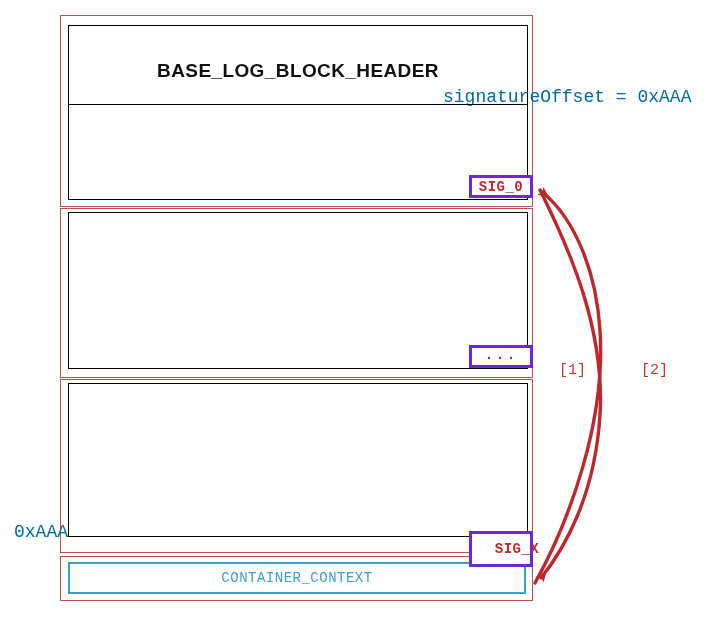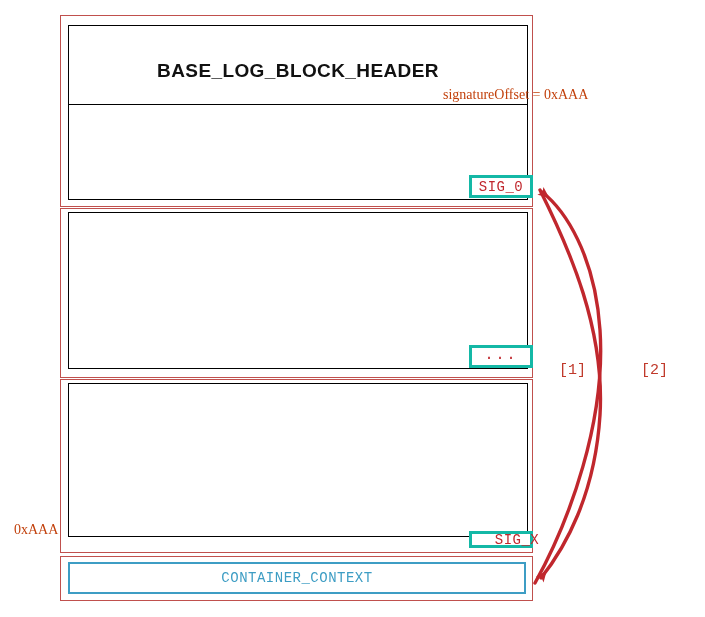--- a/index.html
+++ b/index.html
@@ -49,32 +49,32 @@
     font-weight: bold;
     font-size: 19px;
     color: #111111;
     letter-spacing: 0.4px;
     white-space: nowrap;
     text-align: center;
   }
 
   
   .mono-red {
-    font-family: Liberation Serif, serif;
-    font-size: 14px;
-    color: #c2410c;
+    font-family: Liberation Mono, monospace;
+    font-size: 18px;
+    color: #0369a1;
     white-space: nowrap;
   }
 
   
   .sig-badge {
-    border: 3px solid #14b8a6;
+    border: 3px solid #6d28d9;
     background: #ffffff;
     font-family: "Liberation Mono", "DejaVu Sans Mono", monospace;
-    font-weight: normal;
+    font-weight: bold;
     font-size: 14px;
     color: #c0272d;
     display: flex;
     align-items: center;
     justify-content: center;
     letter-spacing: 0.5px;
     line-height: 1;
     z-index: 6;
   }
   .sig-badge.dots {
@@ -138,21 +138,21 @@
   <div class="abs block-frame" style="left:60px; top:208px; width:473px; height:170px;"></div>
 
   <div class="abs inner-box" style="left:68px; top:212px; width:460px; height:157px;"></div>
 
   <div class="abs sig-badge dots" style="left:469px; top:345px; width:64px; height:23px;">...</div>
 
   <div class="abs block-frame" style="left:60px; top:379px; width:473px; height:174px;"></div>
 
   <div class="abs inner-box" style="left:68px; top:383px; width:460px; height:154px;"></div>
 
-  <div class="abs sig-badge" style="left:469px; top:531px; width:64px; height:17px;padding-left:32px;">SIG_X</div>
+  <div class="abs sig-badge" style="left:469px; top:531px; width:64px; height:36px;padding-left:32px;">SIG_X</div>
 
   <div class="abs block-frame" style="left:60px; top:556px; width:473px; height:45px;"></div>
 
   <div class="abs context-box" style="left:68px; top:562px; width:458px; height:32px;">
     <span class="context-label">CONTAINER_CONTEXT</span>
   </div>
 
   <div class="abs mono-red" style="left:14px; top:522px;">0xAAA</div>
 
   <div class="abs arrow-label" style="left:559px; top:362px;">[1]</div>

